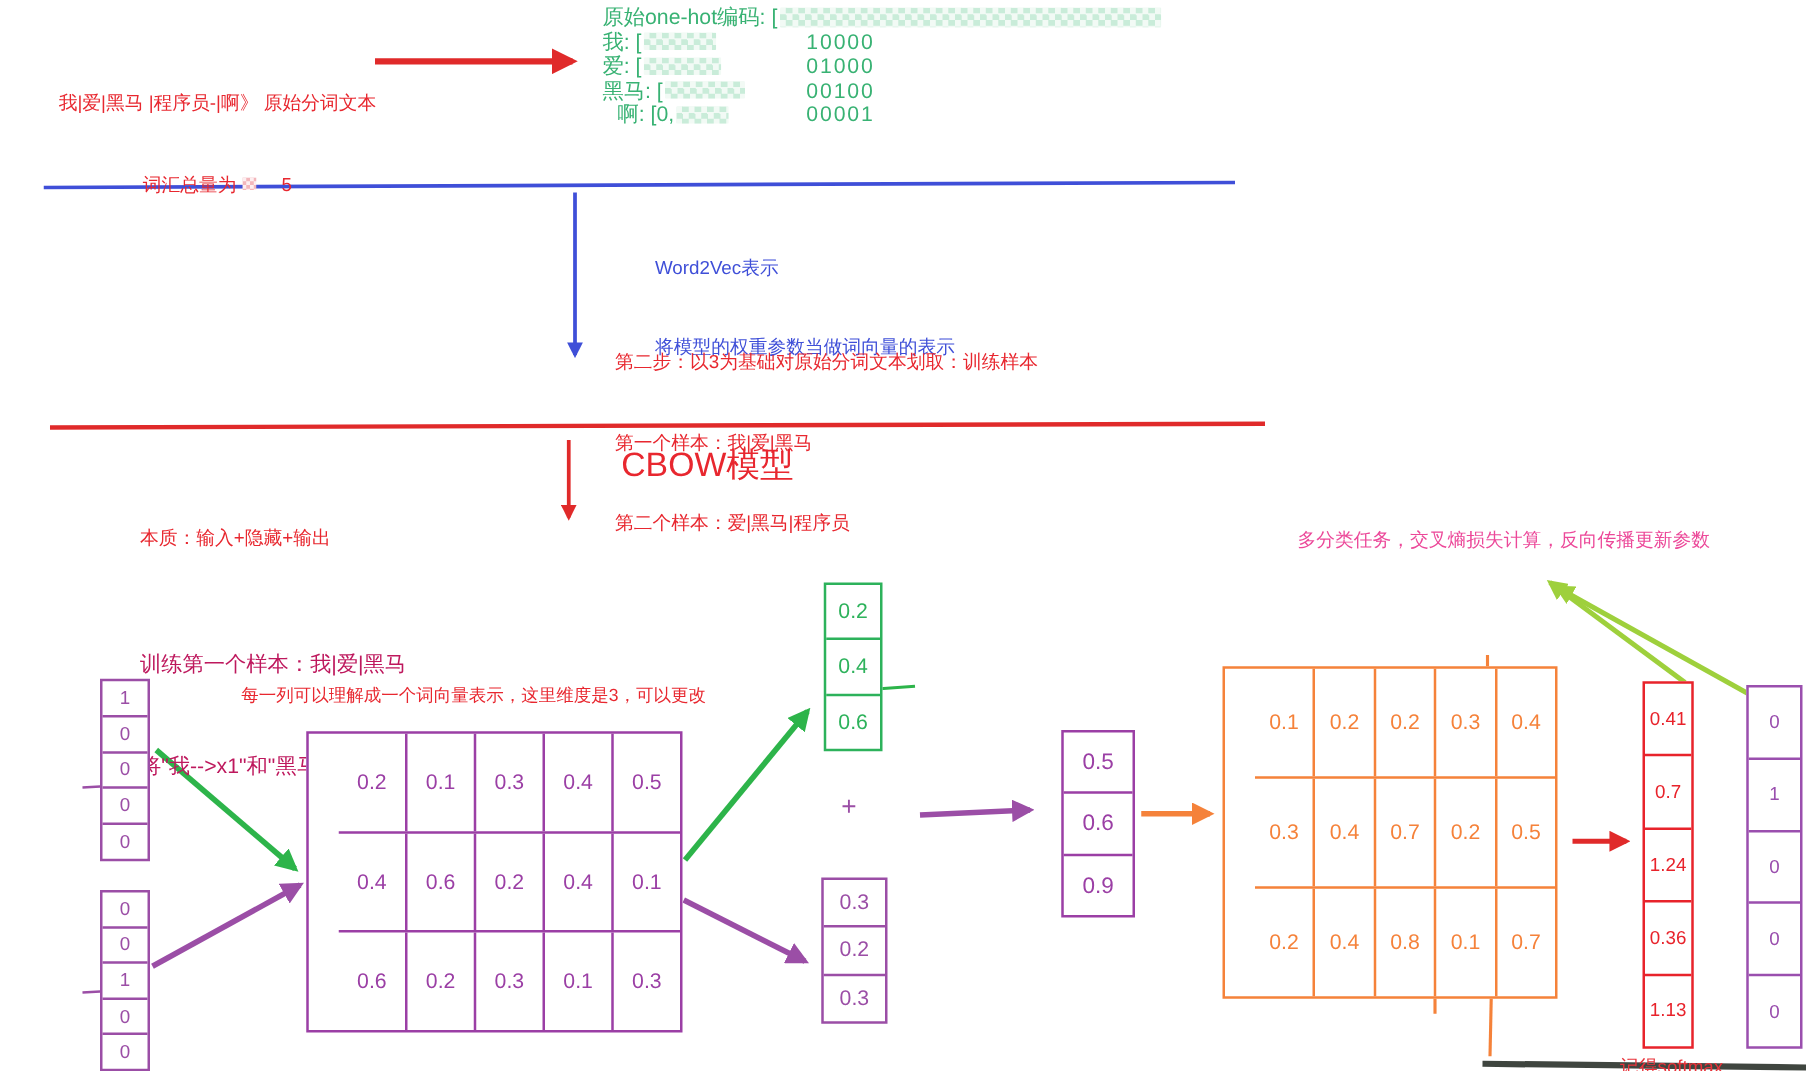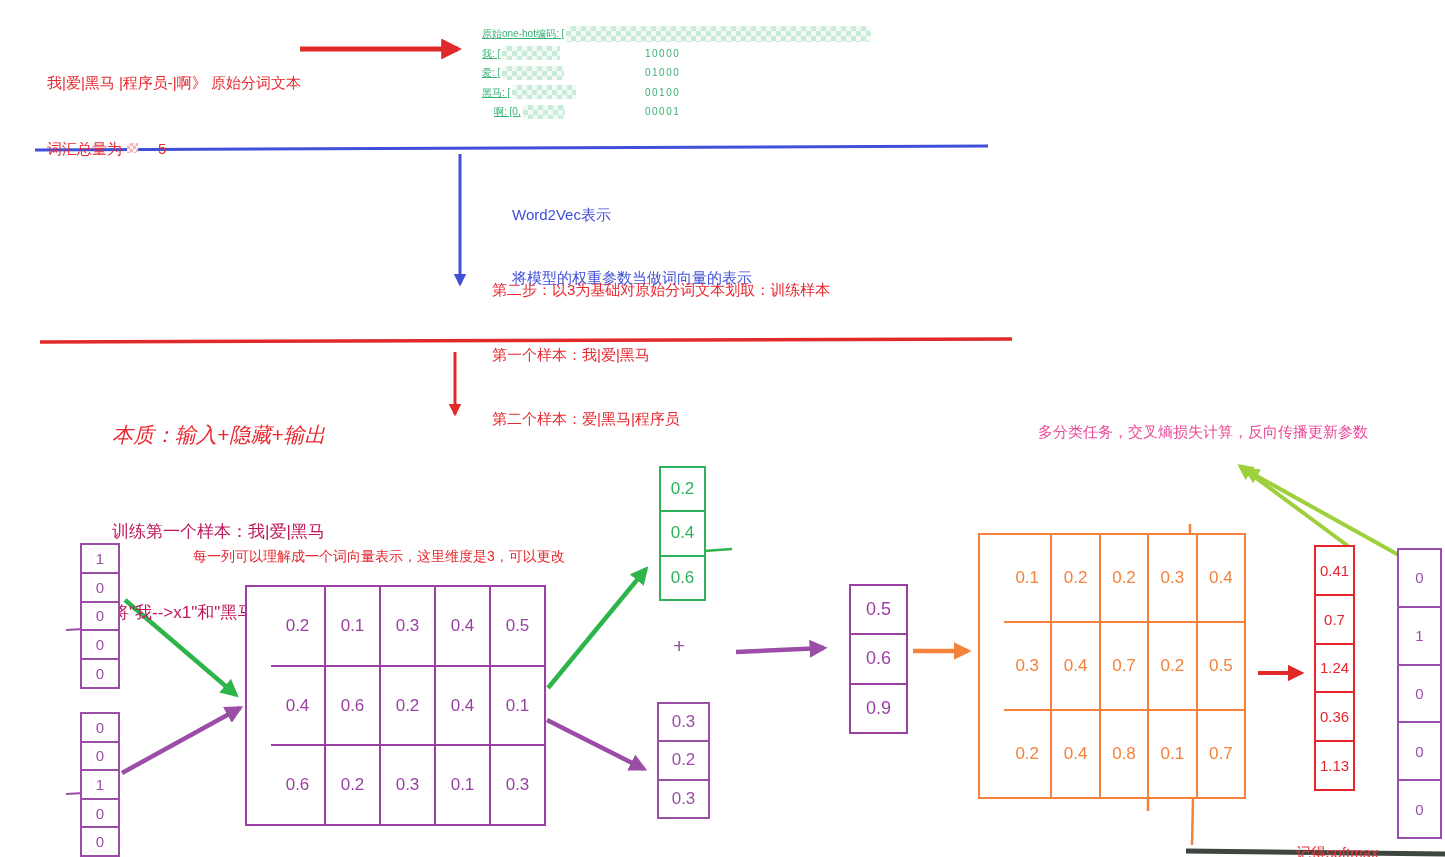--- a/index.html
+++ b/index.html
@@ -3,56 +3,56 @@
 <meta charset="utf-8">
 <style>
   html,body{margin:0;padding:0;background:#fff;}
   body{width:1445px;height:857px;overflow:hidden;font-family:"Liberation Sans","DejaVu Sans",sans-serif;}
   #canvas{position:relative;width:1445px;height:857px;background:#fff;}
   #arrows{position:absolute;left:0;top:0;width:1445px;height:857px;pointer-events:none;}
   .abs{position:absolute;}
   
   .t-red{color:#e8272f;}
   .t-green{color:#38b273;}
-  .t-blue{color:#3f4fd8;}
+  .t-blue{color:#3f4fd8;margin-left:12px;}
   .t-purple{color:#be185d;}
   .t-pink{color:#ec4899;}
-  #intro{left:47px;top:28px;font-size:15px;line-height:22px;white-space:pre;}
+  #intro{left:47px;top:28px;font-size:15px;line-height:22px;white-space:pre;text-align:center;}
   .redact-mark{display:inline-block;width:11px;height:10px;margin-left:5px;vertical-align:1px;
     background:repeating-conic-gradient(#f3b6bb 0% 25%,#fdeef0 0% 50%) 0 0/6px 6px;}
   #intro .val{margin-left:20px;}
-  #onehot{left:482px;top:24px;font-size:10px;line-height:19.5px;text-decoration:underline;}
+  #onehot{left:482px;top:4px;font-size:17px;line-height:19.5px;}
   .oh-row{position:relative;height:19.5px;display:flex;align-items:center;white-space:pre;}
   .oh-blur{display:inline-block;height:14px;margin-left:2px;border-radius:1px;
     background:repeating-conic-gradient(#c9ecd9 0% 25%,#f2faf5 0% 50%) 0 0/10px 10px;}
   .oh-code{position:absolute;left:163px;letter-spacing:1.5px;}
   #word2vec{left:512px;top:162px;font-size:15px;line-height:21px;white-space:pre;}
   #steps{left:492px;top:236px;font-size:15px;line-height:21.5px;white-space:pre;}
   #cbow-title{left:497px;top:354px;font-size:27px;}
-  #essence{left:112px;top:421px;font-size:21px;font-style:italic;}
+  #essence{left:112px;top:421px;font-size:15px;}
   #multiclass{left:1038px;top:423px;font-size:15px;}
   #sample{left:112px;top:464px;font-size:17px;line-height:27px;white-space:pre;}
   #col-note{left:193px;top:548px;font-size:14px;}
   #plus{left:673px;top:634px;font-size:21px;color:#9b4ea6;}
   #softmax{left:1296px;top:844px;font-size:15px;color:#e8333a;}
   
   .vector{position:absolute;display:flex;flex-direction:column;border:2.5px solid currentColor;box-sizing:border-box;background:#fff;}
   .vector .cell{flex:1;display:flex;align-items:center;justify-content:center;}
   .vector .cell + .cell{border-top:2px solid currentColor;}
   .matrix{position:absolute;display:flex;flex-direction:column;border:2.5px solid currentColor;box-sizing:border-box;background:#fff;padding-left:24px;}
   .matrix .mrow{flex:1;display:flex;}
   .matrix .mrow + .mrow{border-top:2px solid currentColor;}
   .matrix .cell{flex:1;display:flex;align-items:center;justify-content:center;}
   .matrix .cell + .cell{border-left:2px solid currentColor;}
   #vec-input1{left:80px;top:543px;width:40px;height:146px;color:#9b4ea6;font-size:15px;}
   #vec-input2{left:80px;top:712px;width:40px;height:145px;color:#9b4ea6;font-size:15px;}
   #vec-green{left:659px;top:466px;width:47px;height:135px;color:#2db25b;font-size:17px;}
   #vec-hpurple{left:657px;top:702px;width:53px;height:117px;color:#9b4ea6;font-size:17px;}
   #vec-sum{left:849px;top:584px;width:59px;height:150px;color:#9b3fa5;font-size:18px;}
-  #vec-output{left:1314px;top:545px;width:41px;height:246px;color:#e8232b;font-size:15px;}
+  #vec-output{left:1314px;top:545px;width:41px;height:294px;color:#e8232b;font-size:15px;}
   #vec-target{left:1397px;top:548px;width:45px;height:291px;color:#9a4fae;font-size:15px;}
   #matrix-w1{left:245px;top:585px;width:301px;height:241px;color:#9b3fa5;font-size:17px;}
   #matrix-w2{left:978px;top:533px;width:268px;height:266px;color:#f5823a;font-size:17px;}
 </style>
 </head>
 <body>
 
 <div id="canvas">
 
   <svg id="arrows">
@@ -131,20 +131,21 @@
     <div>Word2Vec表示</div>
     <div>将模型的权重参数当做词向量的表示</div>
   </div>
 
   <div id="steps" class="abs t-red">
     <div>第二步：以3为基础对原始分词文本划取：训练样本</div>
     <div>第一个样本：我|爱|黑马</div>
     <div>第二个样本：爱|黑马|程序员</div>
   </div>
 
+  <div id="cbow-title" class="abs t-red">CBOW模型</div>
   <div id="essence" class="abs t-red">本质：输入+隐藏+输出</div>
   <div id="multiclass" class="abs t-pink">多分类任务，交叉熵损失计算，反向传播更新参数</div>
 
   <div id="sample" class="abs t-purple">
     <div>训练第一个样本：我|爱|黑马</div>
     <div>将"我--&gt;x1"和"黑马--&gt;x2"当做输入,"爱--y"作为目标词汇</div>
   </div>
 
   <div id="col-note" class="abs t-red">每一列可以理解成一个词向量表示，这里维度是3，可以更改</div>
 

